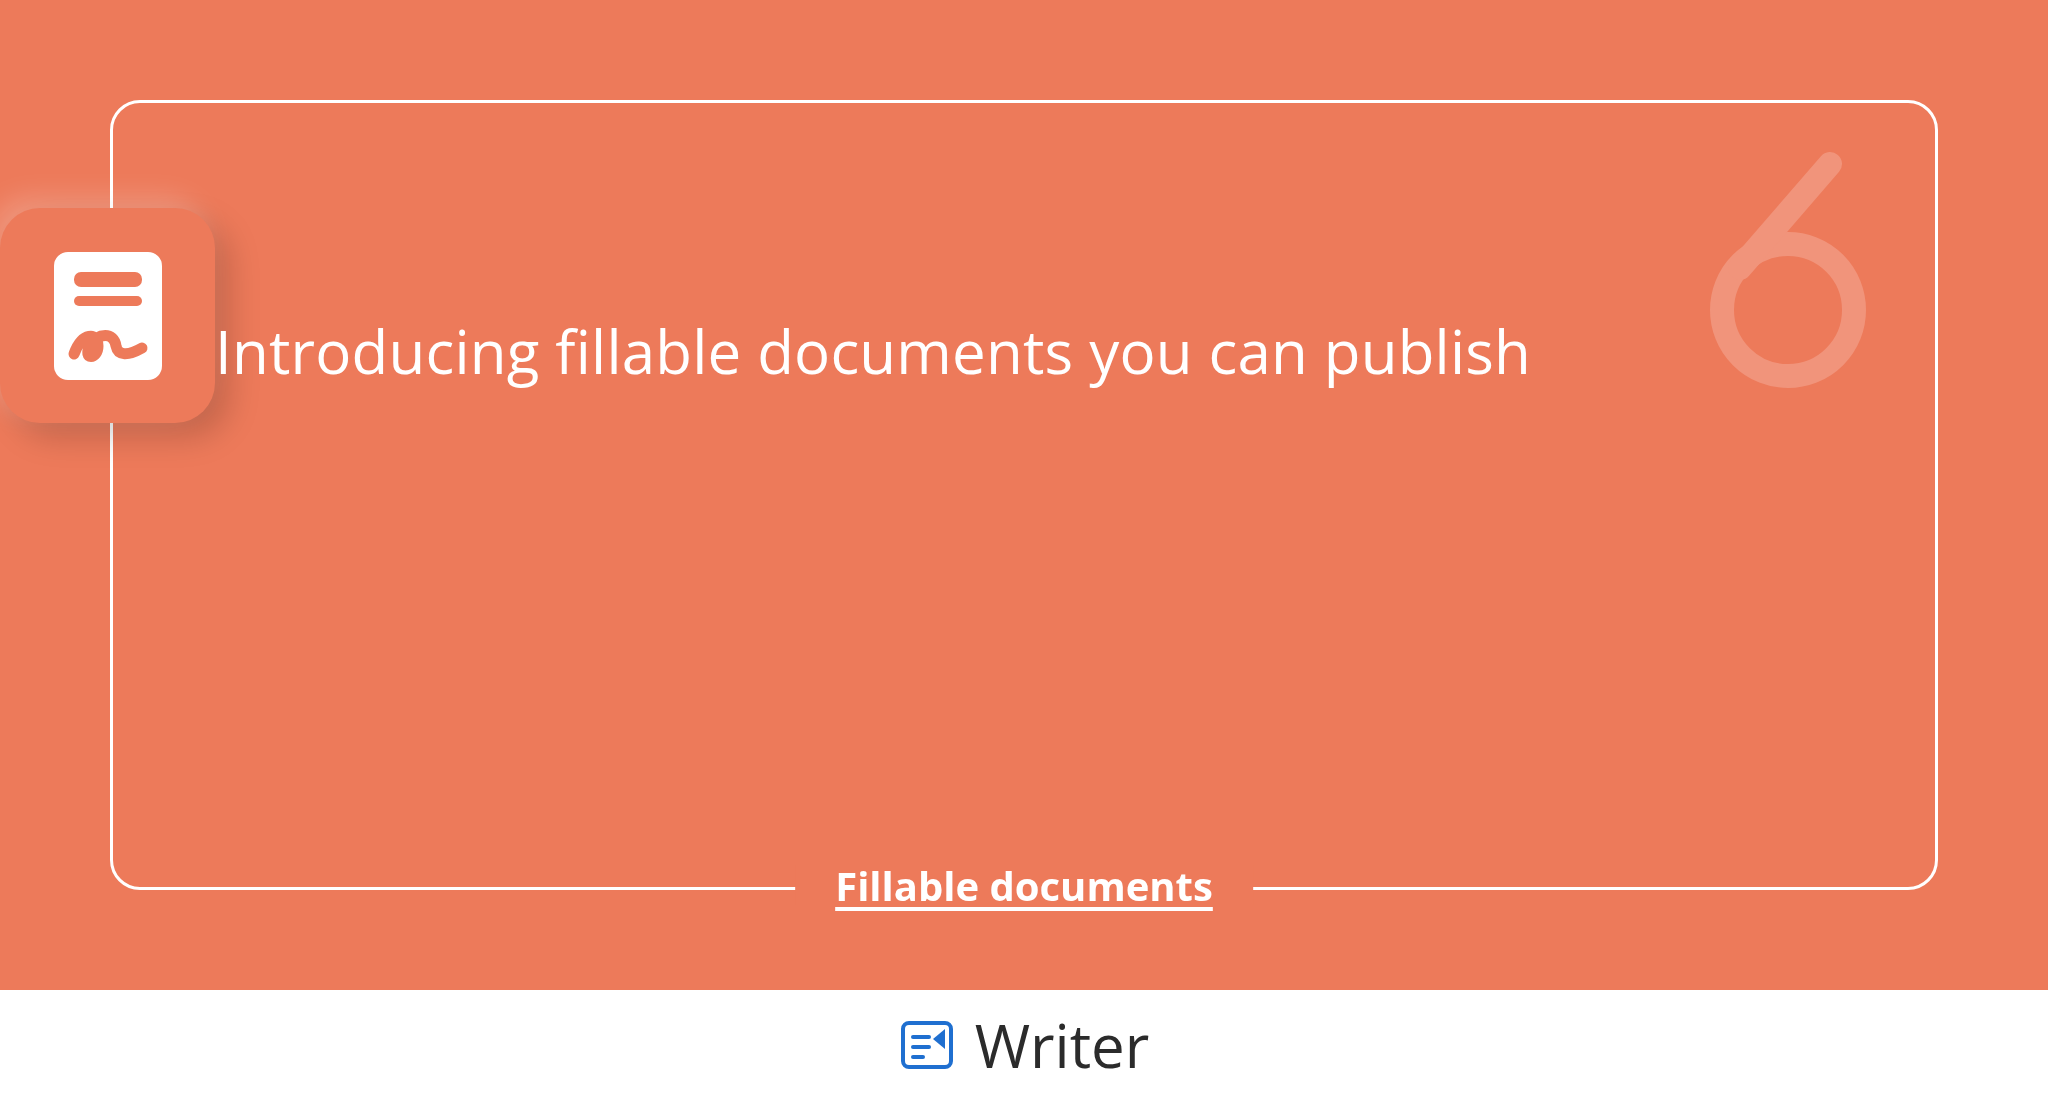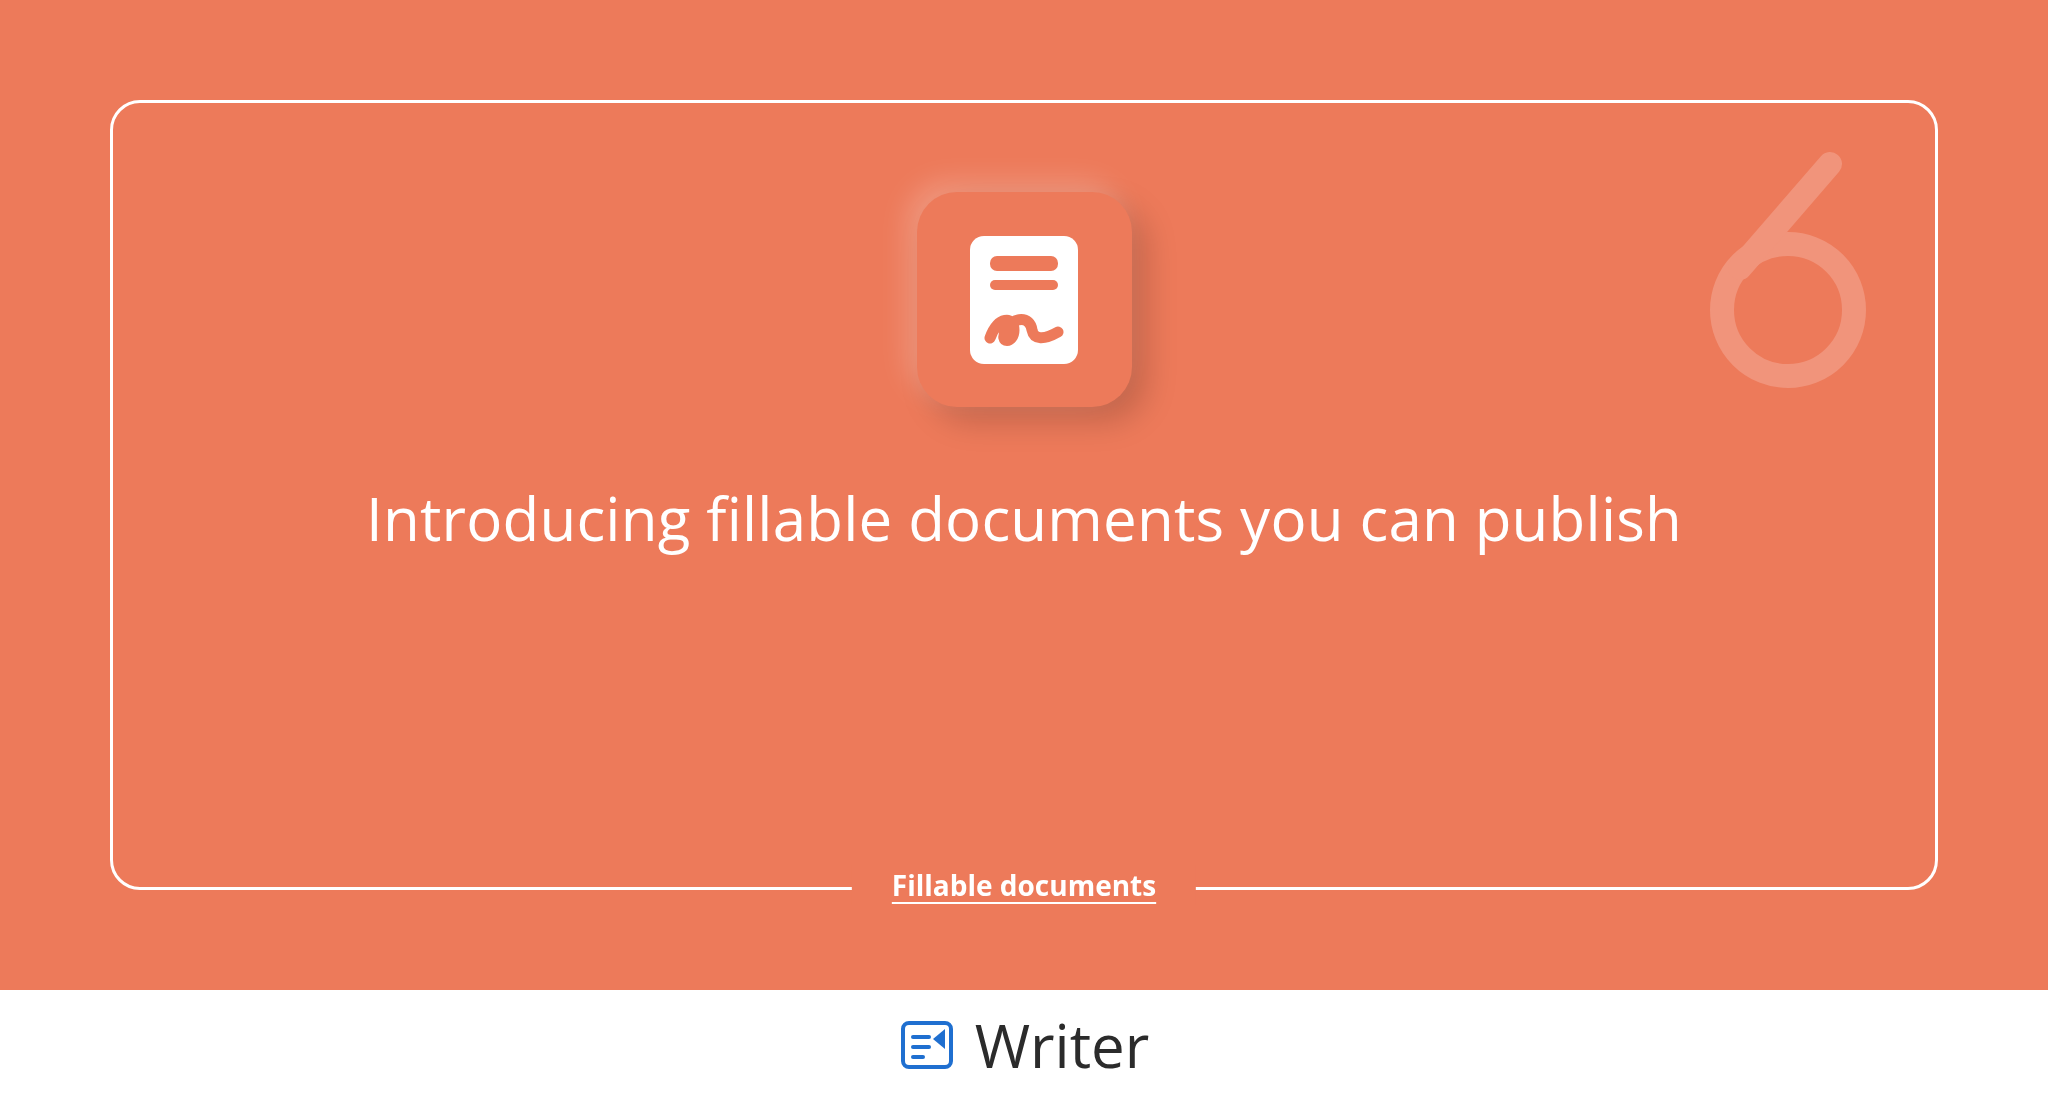--- a/index.html
+++ b/index.html
@@ -28,25 +28,25 @@
     left: 50%;
     transform: translateX(-50%);
     background: #ed7a5a;
     padding: 0 40px;
     height: 40px;
     display: flex;
     align-items: center;
   }
   .content {
     position: absolute;
-    top: 192px;
+    top: 208px;
     left: 0;
     right: 0;
     display: flex;
-    flex-direction: column;
+    flex-direction: row;
     align-items: center;
   }
   .icon-tile {
     width: 215px;
     height: 215px;
     background: #ed7a5a;
     border-radius: 40px;
     box-shadow:
       -10px -10px 28px rgba(255,255,255,0.22),
       14px 14px 32px rgba(0,0,0,0.18);
@@ -56,21 +56,21 @@
     margin-bottom: 70px;
   }
   .headline {
     color: #ffffff;
     font-size: 60px;
     font-weight: 400;
     letter-spacing: 0.2px;
   }
   .subtitle {
     color: #ffffff;
-    font-size: 28px;
+    font-size: 40px;
     font-weight: 700;
     text-decoration: underline;
     text-underline-offset: 6px;
   }
   .six-deco {
     position: absolute;
     top: 150px;
     right: 150px;
     width: 240px;
     height: 240px;

